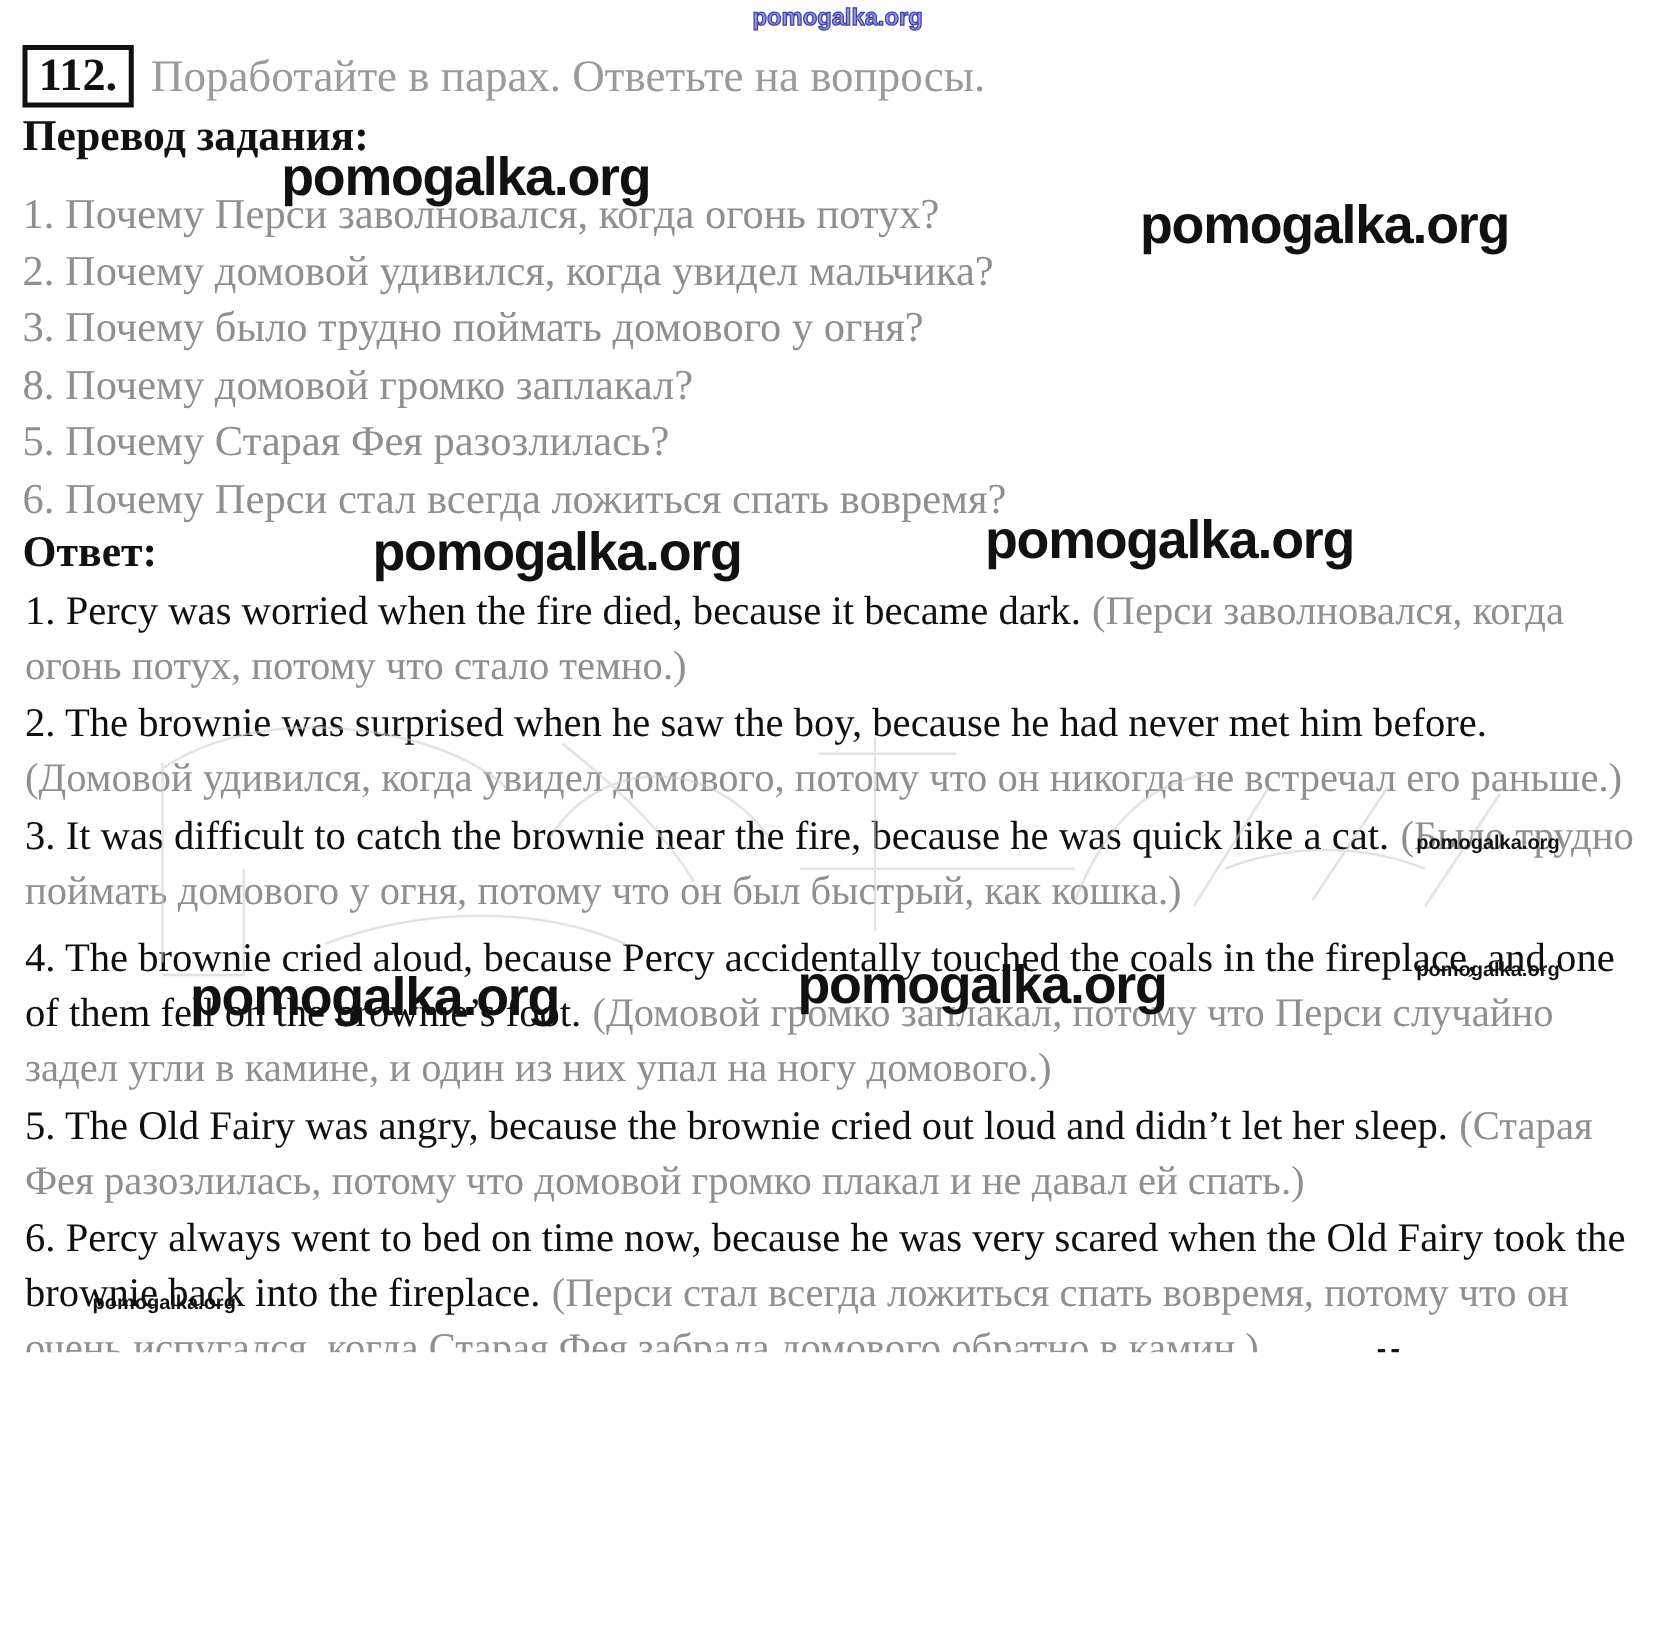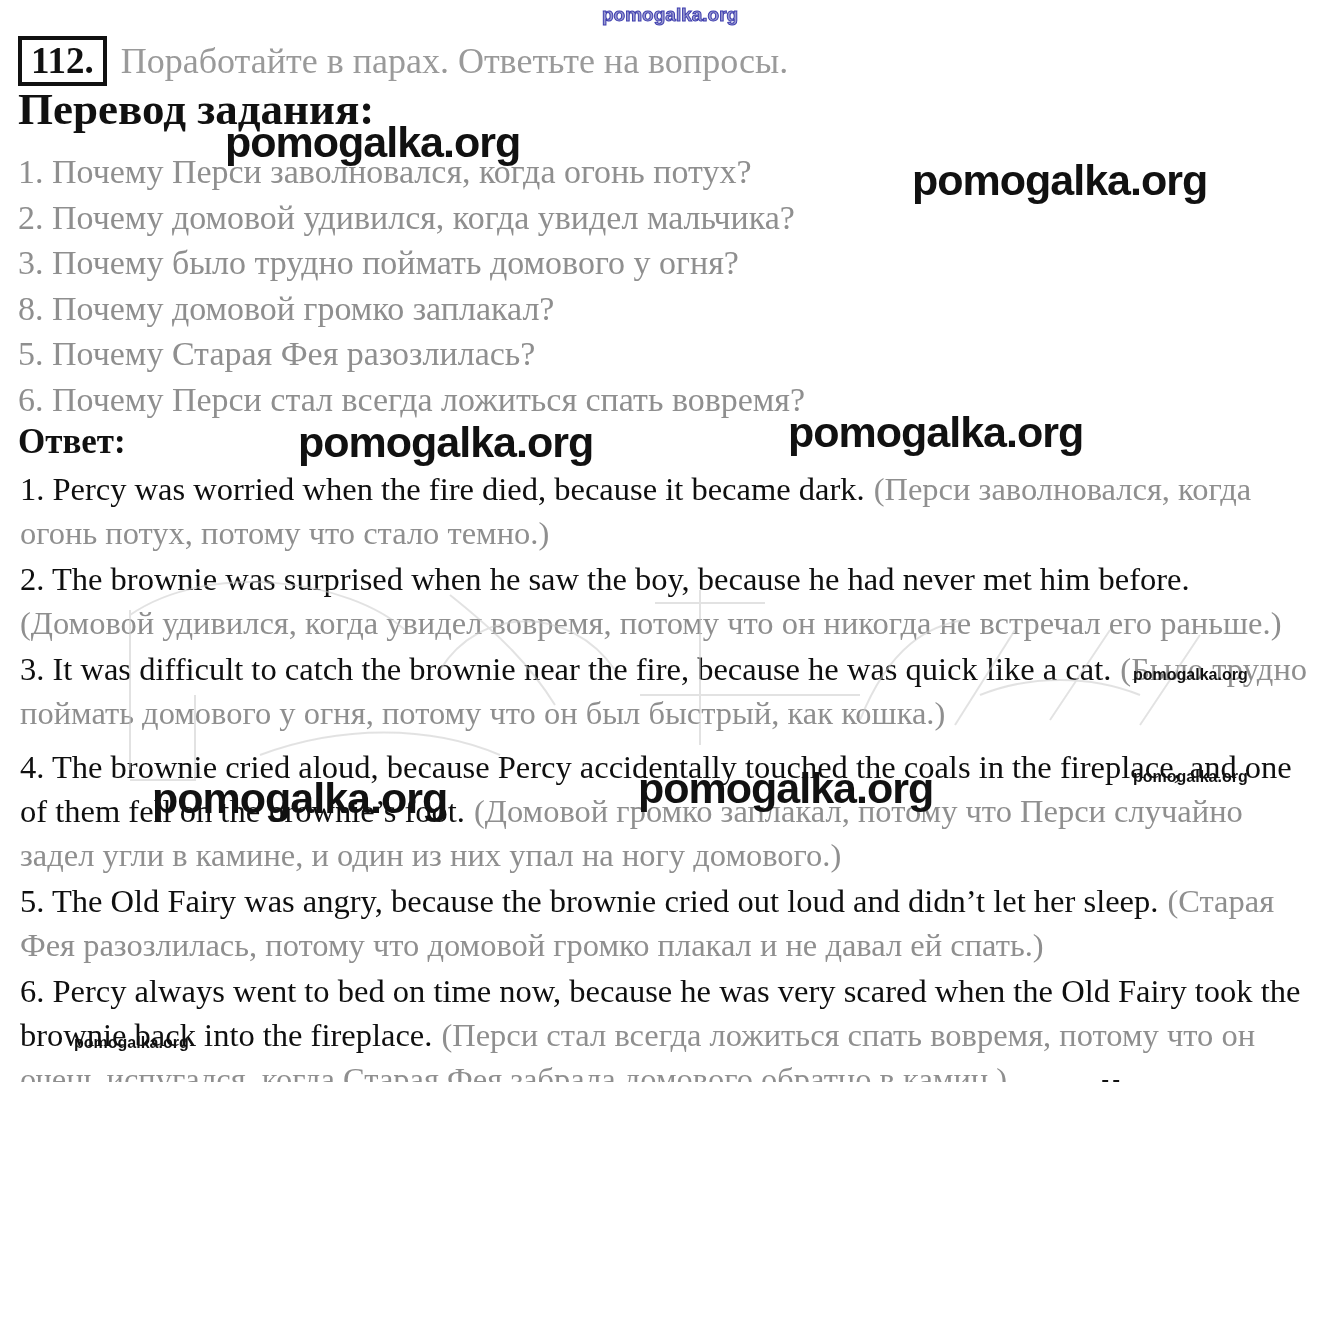--- a/index.html
+++ b/index.html
@@ -31,21 +31,21 @@
     padding: 0 9px;
     color: #111111;
   }
   .task-title {
     margin-left: 14px;
     font-size: 36px;
     color: #9a9a9a;
   }
   .translation-heading {
     margin-top: 2px;
-    font-size: 45px;
+    font-size: 35px;
     line-height: 38px;
     font-weight: bold;
     color: #111111;
   }
   .questions {
     margin-top: 21px;
     font-size: 34px;
     line-height: 45.5px;
     color: #8f8f8f;
   }
@@ -148,21 +148,21 @@
       <div>6. Почему Перси стал всегда ложиться спать вовремя?</div>
     </div>
 
     <div class="answer-heading">Ответ:</div>
 
     <div class="answers">
       <p>
         <span class="ans-en">1. Percy was worried when the fire died, because it became dark.</span><span class="ans-ru">(Перси заволновался, когда огонь потух, потому что стало темно.)</span>
       </p>
       <p>
-        <span class="ans-en">2. The brownie was surprised when he saw the boy, because he had never met him before.</span><span class="ans-ru">(Домовой удивился, когда увидел вовремя, потому что он никогда не встречал его раньше.)</span>
+        <span class="ans-en">2. The brownie was surprised when he saw the boy, because he had never met him before.</span><span class="ans-ru">(Домовой удивился, когда увидел домового, потому что он никогда не встречал его раньше.)</span>
       </p>
       <p>
         <span class="ans-en">3. It was difficult to catch the brownie near the fire, because he was quick like a cat.</span><span class="ans-ru">(Было трудно поймать домового у огня, потому что он был быстрый, как кошка.)</span>
       </p>
       <p class="gap-before">
         <span class="ans-en">4. The brownie cried aloud, because Percy accidentally touched the coals in the fireplace, and one of them fell on the brownie’s foot.</span><span class="ans-ru">(Домовой громко заплакал, потому что Перси случайно задел угли в камине, и один из них упал на ногу домового.)</span>
       </p>
       <p>
         <span class="ans-en">5. The Old Fairy was angry, because the brownie cried out loud and didn’t let her sleep.</span><span class="ans-ru">(Старая Фея разозлилась, потому что домовой громко плакал и не давал ей спать.)</span>
       </p>

